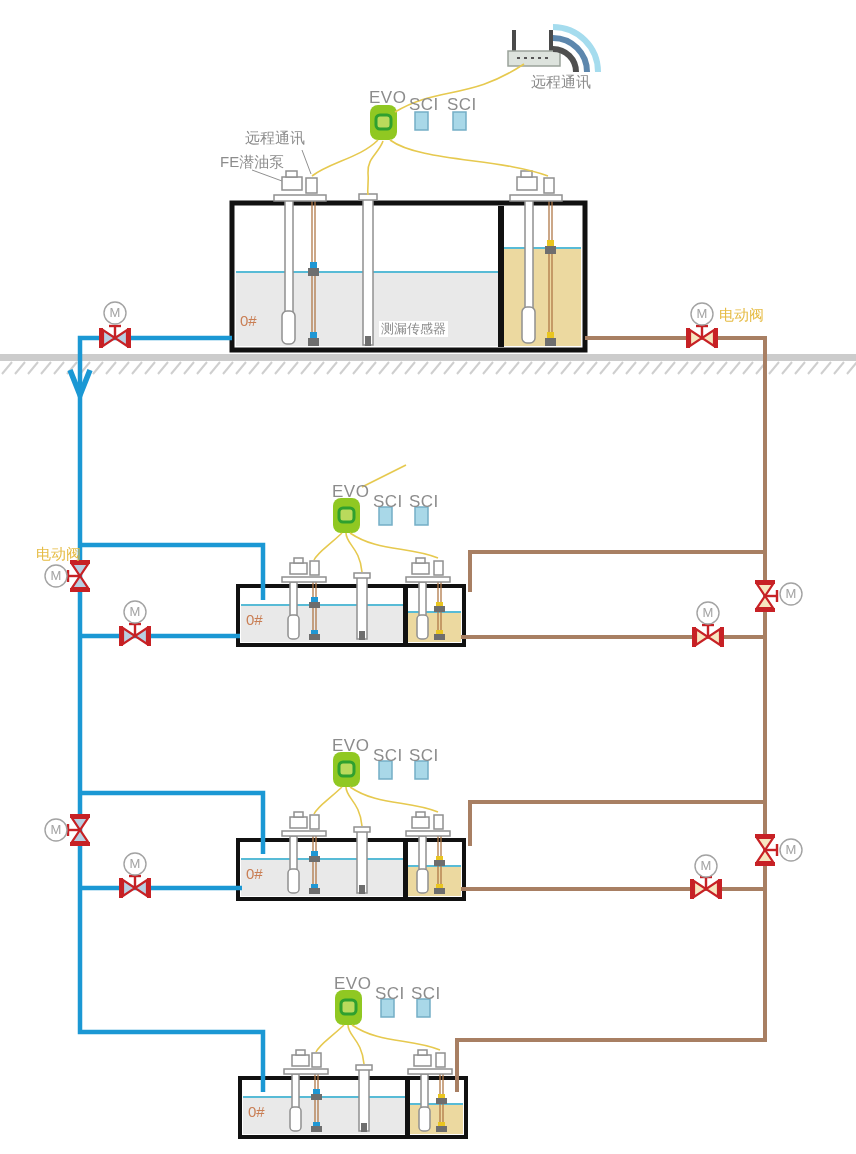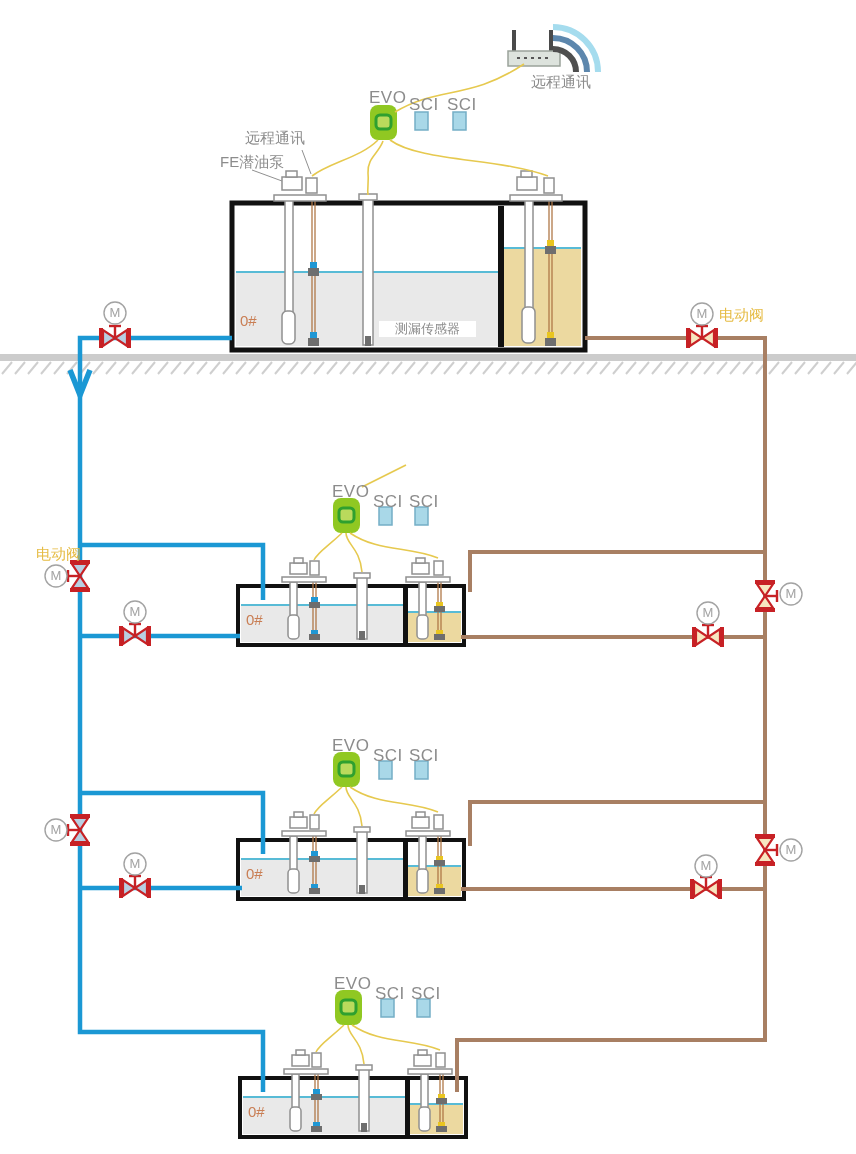--- a/index.html
+++ b/index.html
@@ -37,21 +37,21 @@
   .antenna{fill:#4a4a4a;}
   .dot{fill:#555;}
   .arc{fill:none;stroke-width:6;}
   .arc-outer{stroke:var(--arc-light);}
   .arc-mid{stroke:var(--arc-mid);}
   .arc-inner{stroke:var(--arc-dark);}
   .lbl{position:absolute;font-size:15px;line-height:1.2;color:var(--label-gray);white-space:nowrap;}
   .lbl-evo,.lbl-sci{font-size:17px;letter-spacing:.5px;}
   .lbl-grade{color:var(--grade-orange);font-size:15px;}
   .lbl-valve{color:var(--valve-label-yellow);}
-  .lbl-leak{background:#fff;padding:0 16px;font-size:13px;}
+  .lbl-leak{background:#fff;padding:0 2px;font-size:13px;}
 </style>
 </head>
 <body>
 
 <div id="canvas">
 <svg width="856" height="1154" viewBox="0 0 856 1154">
   <defs>
     <pattern id="hatch" width="13" height="15" patternUnits="userSpaceOnUse">
       <line x1="2" y1="14" x2="12" y2="2" stroke="#cfcfcf" stroke-width="2"></line>
     </pattern>

